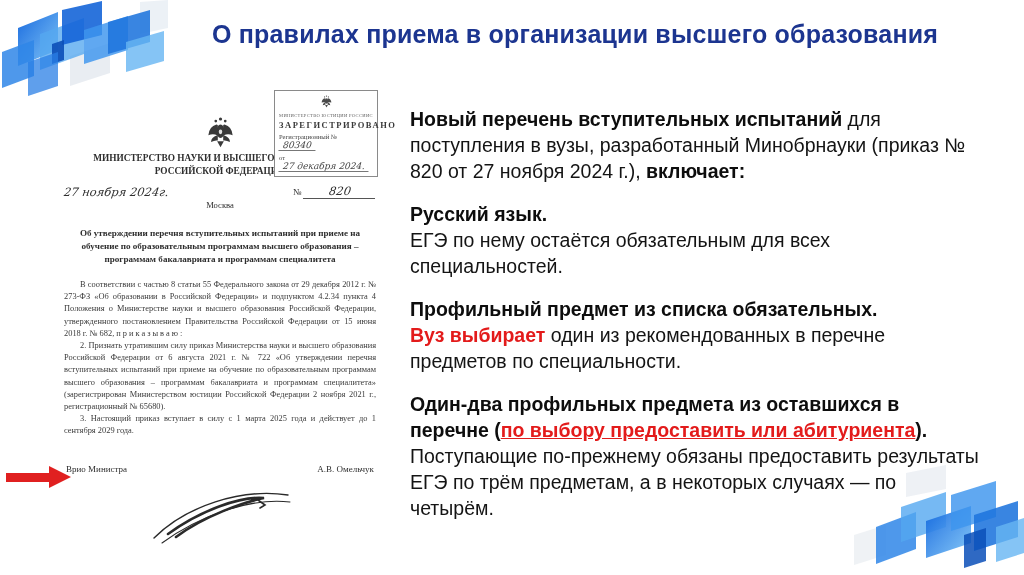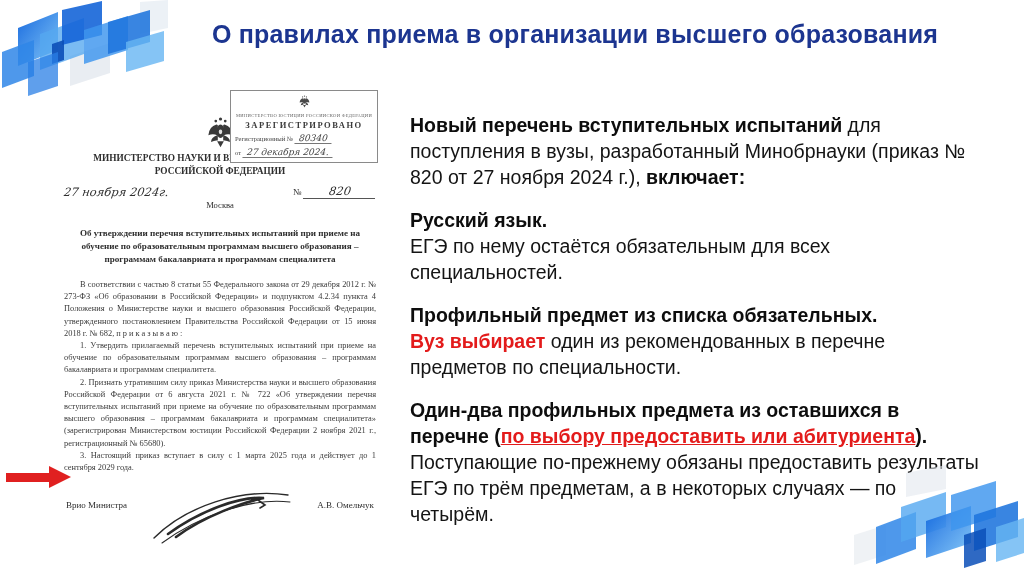--- a/index.html
+++ b/index.html
@@ -15,21 +15,21 @@
     position:absolute;left:140px;top:20px;width:870px;
     font-size:25px;font-weight:bold;color:#1c3590;text-align:center;
     letter-spacing:0.2px;
   }
   
   .doc{
     position:absolute;left:58px;top:86px;width:324px;height:480px;
     font-family:"Liberation Serif",serif;color:#3a3a3a;background:#fff;
   }
   .stamp{
-    position:absolute;top:4px;right:4px;width:148px;
+    position:absolute;top:4px;right:4px;width:104px;
     border:1px solid #8a8a8a;background:#fff;
     padding:3px 4px 4px 4px;text-align:center;box-sizing:border-box;
   }
   .stamp .tiny{font-size:4.6px;color:#666;letter-spacing:.3px;white-space:nowrap;overflow:hidden;margin-top:1px;}
   .stamp .reg{font-size:8.5px;font-weight:bold;letter-spacing:1.5px;color:#3a3a3a;margin-top:2px;}
   .stamp .line{font-size:6.6px;color:#444;margin-top:3px;text-align:left;}
   .hand{font-family:"DejaVu Serif",serif;font-style:italic;}
   .stamp .hand{font-size:9px;border-bottom:1px solid #777;padding:0 4px;display:inline-block;transform:skewX(-6deg);}
   .doc-eagle{display:block;margin:30px auto 0 auto;}
   .ministry{ text-align:center;font-weight:bold;font-size:9.3px;line-height:13px;margin-top:3px;color:#2e2e2e;}
@@ -45,21 +45,21 @@
   .spaced{letter-spacing:2px;}
   .sig-row{display:flex;justify-content:space-between;margin-top:26px;padding:0 8px;font-size:9px;color:#2e2e2e;}
   .signature-svg{position:absolute;left:88px;top:396px;}
   
   .arrow{position:absolute;left:6px;top:466px;width:66px;height:22px;}
   .arrow .shaft{position:absolute;left:0;top:7px;width:44px;height:9px;background:#e02020;}
   .arrow .head{position:absolute;left:43px;top:0;width:0;height:0;
     border-top:11px solid transparent;border-bottom:11px solid transparent;border-left:22px solid #e02020;}
   
   .panel{
-    position:absolute;left:410px;top:112px;width:570px;
+    position:absolute;left:410px;top:106px;width:570px;
     font-size:19.5px;line-height:26px;color:#141414;
   }
   .panel .para{margin:0 0 17px 0;}
   .panel b{font-weight:bold;color:#0d0d0d;}
   .panel .red{color:#e31b1b;font-weight:bold;}
   .panel .red-u{color:#e31b1b;font-weight:bold;text-decoration:underline;}
 </style>
 </head>
 <body>
 
@@ -136,21 +136,20 @@
       <span>№</span>
       <span class="hand">820</span>
     </span>
   </div>
   <div class="city">Москва</div>
 
   <div class="subject">Об утверждении перечня вступительных испытаний при приеме на обучение по образовательным программам высшего образования – программам бакалавриата и программам специалитета</div>
 
   <div class="doc-body">
     <p><span>В соответствии с частью 8 статьи 55 Федерального закона от 29 декабря 2012 г. № 273-ФЗ «Об образовании в Российской Федерации» и подпунктом 4.2.34 пункта 4 Положения о Министерстве науки и высшего образования Российской Федерации, утвержденного постановлением Правительства Российской Федерации от 15 июня 2018 г. № 682, </span><span class="spaced">приказываю:</span></p>
-    <p>1. Утвердить прилагаемый перечень вступительных испытаний при приеме на обучение по образовательным программам высшего образования – программам бакалавриата и программам специалитета.</p>
     <p>2. Признать утратившим силу приказ Министерства науки и высшего образования Российской Федерации от 6 августа 2021 г. № 722 «Об утверждении перечня вступительных испытаний при приеме на обучение по образовательным программам высшего образования – программам бакалавриата и программам специалитета» (зарегистрирован Министерством юстиции Российской Федерации 2 ноября 2021 г., регистрационный № 65680).</p>
     <p>3. Настоящий приказ вступает в силу с 1 марта 2025 года и действует до 1 сентября 2029 года.</p>
   </div>
 
   <div class="sig-row">
     <span>Врио Министра</span>
     <span>А.В. Омельчук</span>
   </div>
 
   <svg class="signature-svg" width="155" height="64" viewBox="0 0 155 64">

